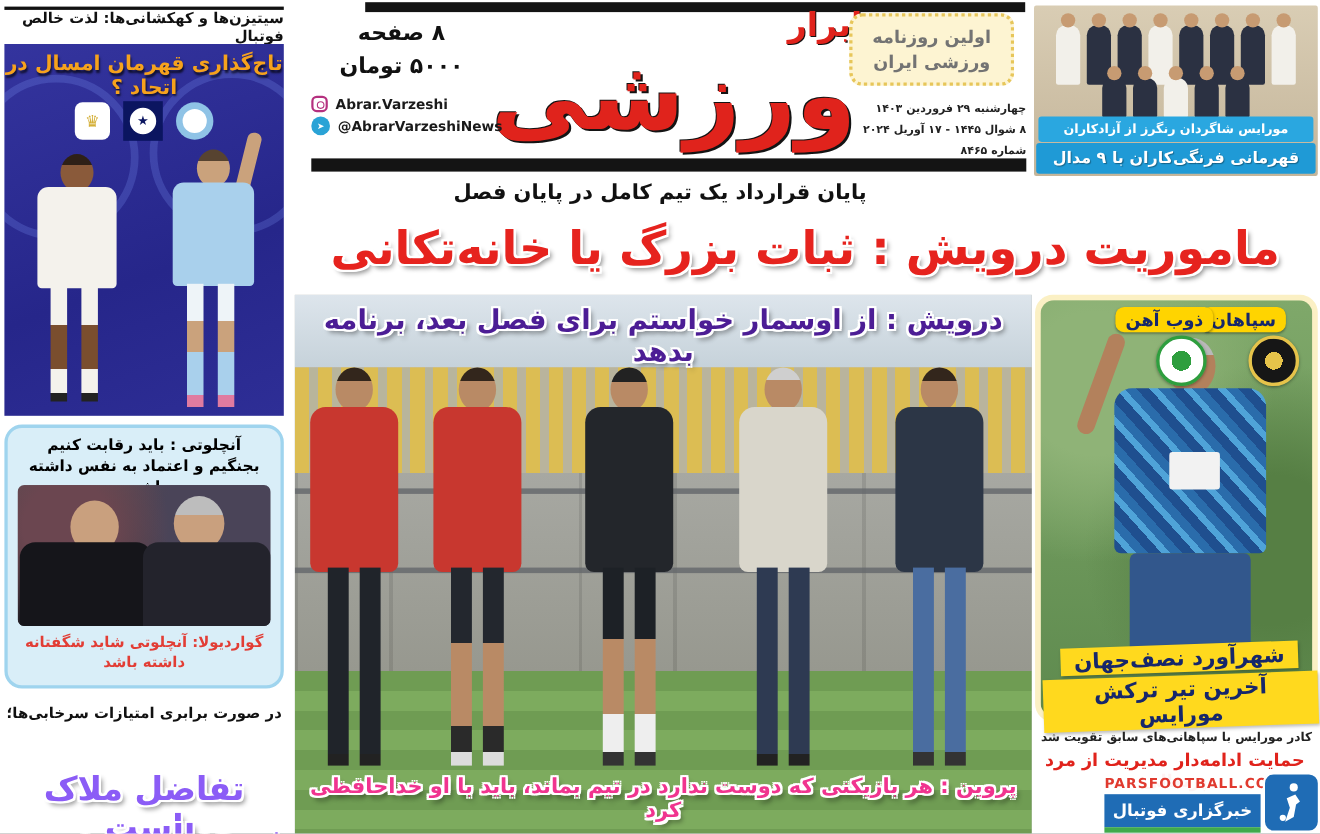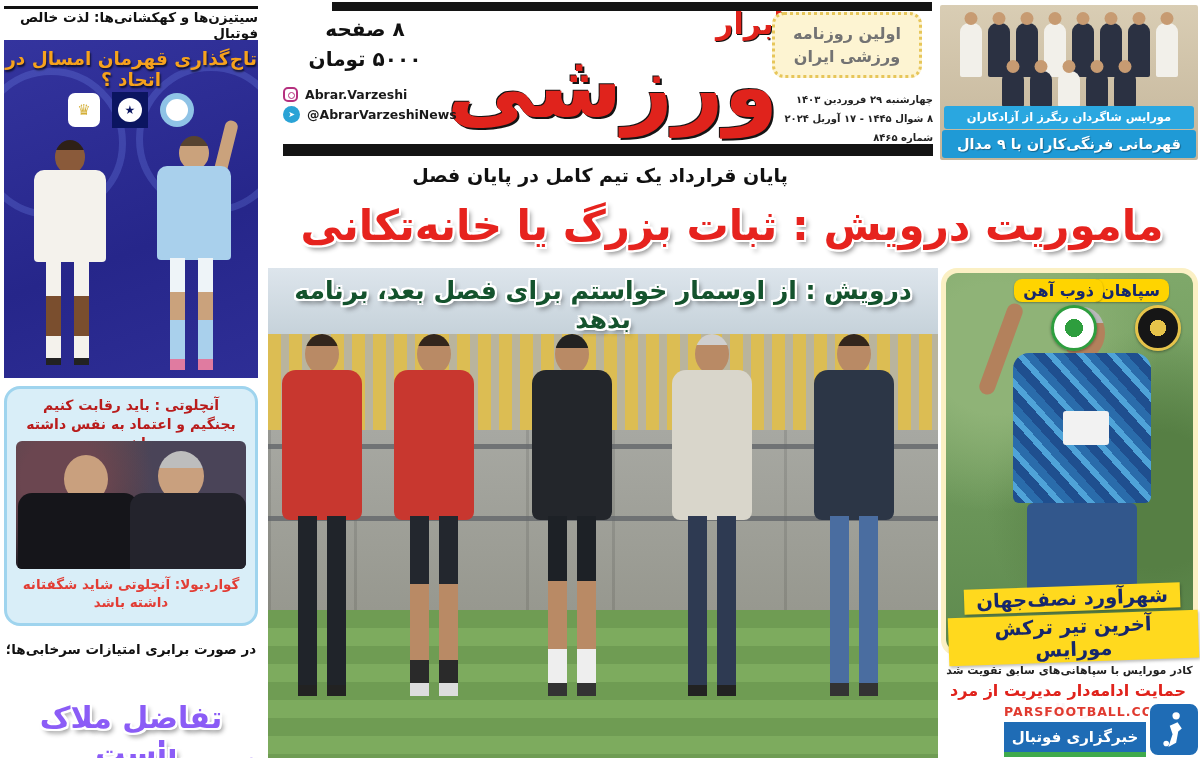--- a/index.html
+++ b/index.html
@@ -61,21 +61,21 @@
   .p-white .lL { left:28px; } .p-white .lR { left:56px; }
   
   .p-sky { right:10px; bottom:2px; width:108px; height:248px; }
   .p-sky .head { top:8px; width:30px; height:34px; background:linear-gradient(#574330 30%,#caa27c 30%); }
   .p-sky .arm { position:absolute; right:16px; top:-8px; width:13px; height:60px; background:#caa27c; border-radius:6px; transform:rotate(14deg); }
   .p-sky .torso { top:38px; width:74px; height:94px; background:#a9d0ec; }
   .p-sky .leg { top:130px; height:112px; background:linear-gradient(#eef4f8 0 30%, #caa27c 30% 55%, #a9d0ec 55% 90%, #e07ba0 90%); }
   .p-sky .lL { left:30px; } .p-sky .lR { left:58px; }
 
   .anc-box { left:4px; top:386px; width:254px; height:240px; background:#d9eef8; border:3px solid #9fd4ee; border-radius:16px; overflow:hidden; }
-  .anc-quote { margin-top:7px; color:#b91c1c; font-weight:bold; font-size:14px; line-height:19px; }
+  .anc-quote { margin-top:7px; color:#000000; font-weight:bold; font-size:14px; line-height:19px; }
   .anc-photo { position:absolute; left:9px; top:52px; width:230px; height:128px; border-radius:6px; overflow:hidden;
     background:radial-gradient(circle at 20% 30%, #6b4650 0 20%, transparent 45%), radial-gradient(circle at 80% 25%, #4a4458 0 25%, transparent 55%), linear-gradient(#574a50,#262028); }
   .anc-photo .hd { position:absolute; border-radius:50%; }
   .anc-photo .sh { position:absolute; border-radius:14px 14px 0 0; }
   .anc-caption { position:absolute; top:186px; width:100%; color:#e23d35; font-weight:bold; font-size:13.5px; line-height:18px; }
   .lc-kicker { left:0; top:641px; width:262px; font-size:13.5px; font-weight:bold; color:#111; }
   .lc-big { left:0; width:262px; font-size:30px; font-weight:bold; color:#8b5cf6;margin-top:37px; }
 
   
   .kicker { left:262px; top:164px; width:676px; font-size:19px; font-weight:bold; color:#111; }
@@ -98,21 +98,21 @@
   .per1 .leg { background:linear-gradient(#20242a 0 94%, #222 94%); }
   .per2 .leg { background:linear-gradient(#23272e 0 38%, #b98a65 38% 80%, #2a2a2a 80% 93%, #ddd 93%); }
   .per3 .torso { background:#23262b; }
   .per3 .leg { background:linear-gradient(#1d2126 0 36%, #b98a65 36% 74%, #eee 74% 93%, #333 93%); }
   .per3 .head { background:linear-gradient(#222 34%,#b98a65 34%); }
   .per4 .torso { background:#d9d6cb; }
   .per4 .head { background:linear-gradient(#cfcfcf 28%,#b98a65 28%); }
   .per4 .leg { background:linear-gradient(#2e3a52 0 94%, #222 94%); }
   .per5 .torso { background:#2c3646; }
   .per5 .leg { background:linear-gradient(#4a6da0 0 93%, #333 93%); }
-  .sub-headline { position:absolute; top:8px; width:100%; font-size:25px; font-weight:bold; color:#14532d; }
+  .sub-headline { position:absolute; top:8px; width:100%; font-size:25px; font-weight:bold; color:#4c1d95; }
   .pink-line { position:absolute; bottom:10px; width:100%; font-size:19px; font-weight:bold; color:#f0348f; }
 
   
   .panel { left:941px; top:268px; width:257px; height:388px; background:#fbf0c4; border-radius:16px; padding:5px; }
   .panel-photo { position:relative; width:100%; height:100%; border-radius:12px; overflow:hidden;
     background:radial-gradient(circle at 20% 20%, #8fb377 0 18%, transparent 45%), radial-gradient(circle at 85% 60%, #567f44 0 22%, transparent 55%), linear-gradient(#7fa86a,#5e8a4e); }
   .coach { position:absolute; left:50%; top:34px; transform:translateX(-50%); width:190px; height:340px; }
   .coach .head { position:absolute; left:86px; top:0; width:44px; height:52px; border-radius:50%; background:linear-gradient(#b9b9b9 30%,#b3815c 30%); }
   .coach .arm { position:absolute; left:18px; top:-6px; width:16px; height:96px; border-radius:8px; background:#b3815c; transform:rotate(20deg); }
   .coach .shirt { position:absolute; left:38px; top:46px; width:138px; height:150px; border-radius:16px 16px 6px 6px;
@@ -279,20 +279,21 @@
         <div class="leg lR"></div>
       </div>
     <div class="person per5" style="left:540px;">
         <div class="head"></div>
         <div class="torso"></div>
         <div class="leg lL"></div>
         <div class="leg lR"></div>
       </div>
 
     <div class="sub-headline ow rtl c">درویش : از اوسمار خواستم برای فصل بعد، برنامه بدهد</div>
+    <div class="pink-line ow rtl c">پروین : هر بازیکنی که دوست ندارد در تیم بماند، باید با او خداحافظی کرد</div>
   </div>
 
   <div class="abs panel">
     <div class="panel-photo">
       <div class="coach">
         <div class="arm"></div>
           <div class="head"></div>
           <div class="shirt"></div>
           <div class="sponsor"></div>
           <div class="shorts"></div>

